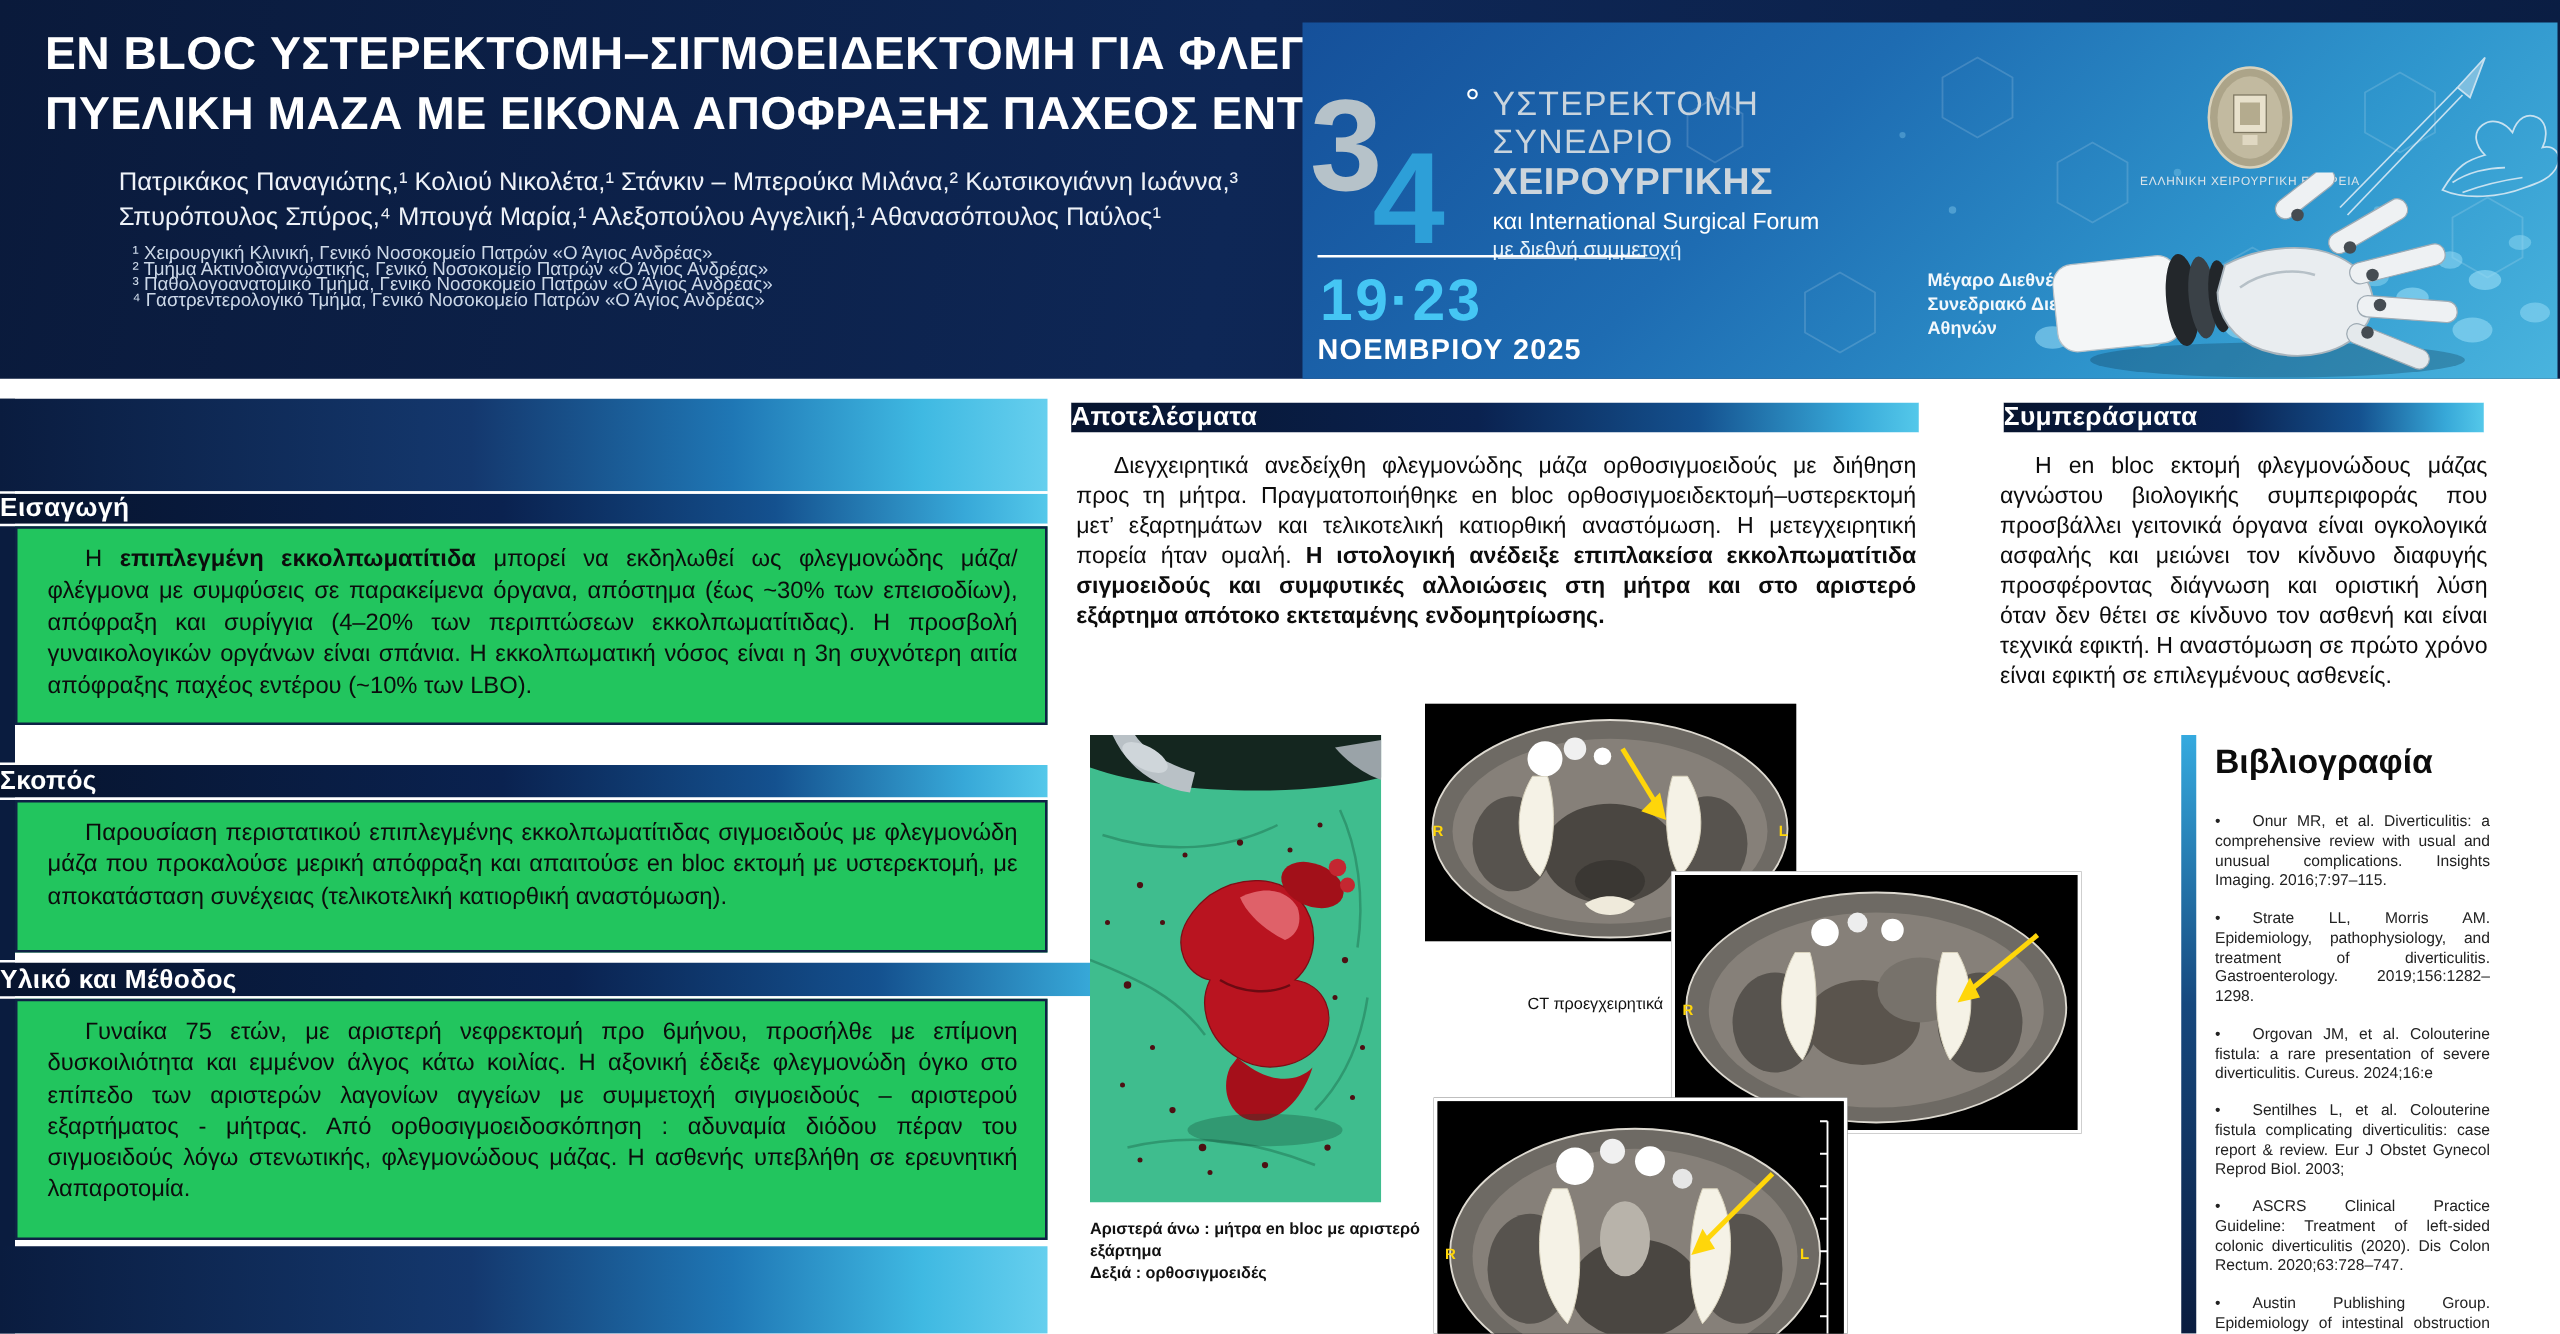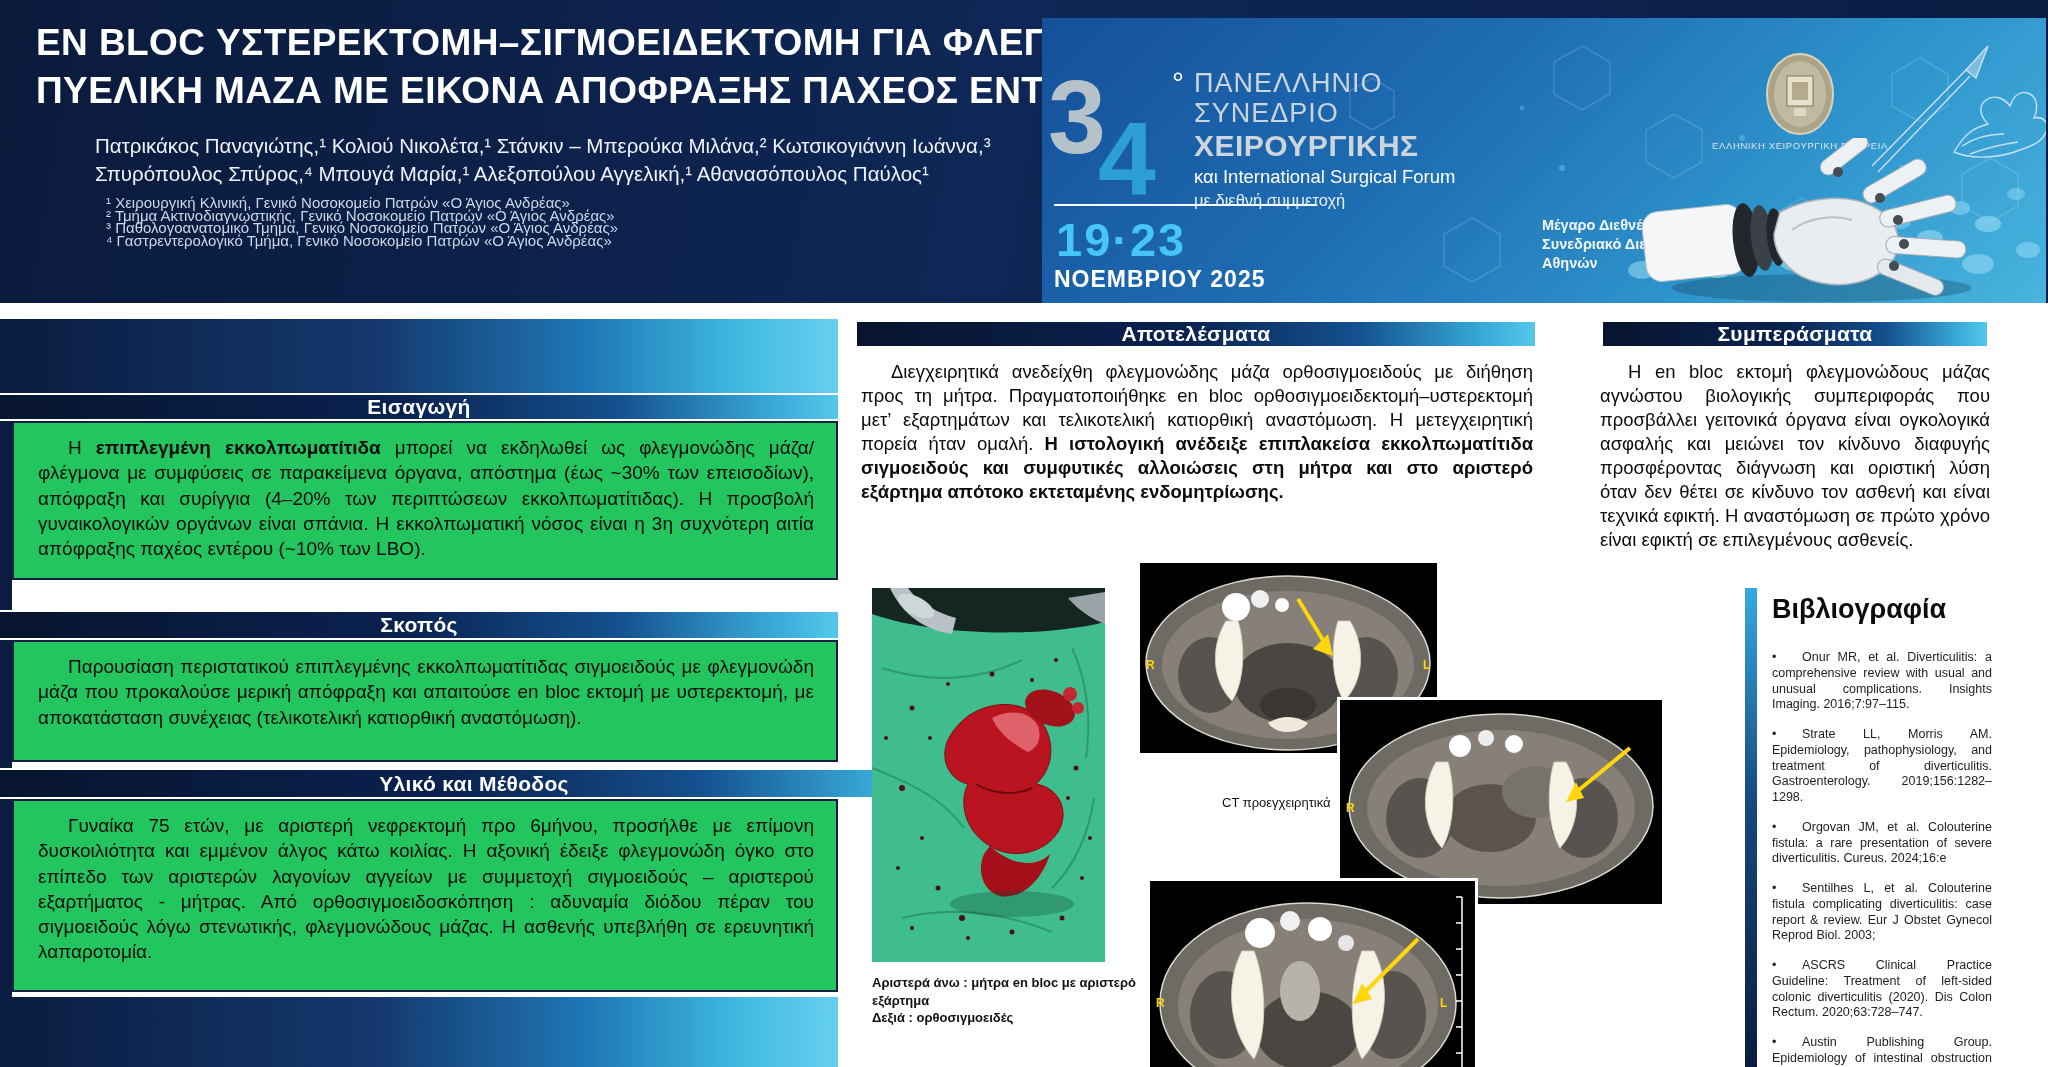--- a/index.html
+++ b/index.html
@@ -22,33 +22,33 @@
           background:linear-gradient(135deg,#15509a 0%,#1e6cb2 38%,#2f96cd 72%,#49b4de 100%);}
   .banner svg.deco{position:absolute;left:0;top:0;}
   .logo34{position:absolute;left:6px;top:40px;width:150px;height:200px;}
   .logo34 .n3{position:absolute;left:0;top:0;font-size:104px;font-weight:bold;color:#b6c2c9;}
   .logo34 .n4{position:absolute;left:50px;top:42px;font-size:104px;font-weight:bold;color:#2d9fd8;}
   .logo34 .deg{position:absolute;left:124px;top:8px;font-size:30px;color:#ffffff;}
   .conf{position:absolute;left:152px;top:50px;}
   .conf .c1,.conf .c2{font-size:27px;color:#c9d4dd;line-height:30px;letter-spacing:1px;}
   .conf .c3{font-size:30px;color:#ccd5dc;font-weight:bold;line-height:36px;letter-spacing:.5px;}
   .conf .c4{font-size:18.5px;color:#ffffff;line-height:25px;}
-  .conf .c5{font-size:16.5px;color:#e6f2fa;line-height:22px;}
+  .conf .c5{font-size:16.5px;color:#e6f2fa;line-height:22px;text-decoration:underline;}
   .bdiv{position:absolute;left:12px;top:186px;width:262px;height:2px;background:#ffffff;}
   .dates{position:absolute;left:14px;top:194px;font-size:47px;font-weight:bold;color:#45c6f4;letter-spacing:2px;}
   .dmonth{position:absolute;left:12px;top:248px;font-size:23px;font-weight:bold;color:#ffffff;letter-spacing:1px;}
   .venue{position:absolute;left:472px;top:198px;font-size:14.5px;font-weight:bold;color:#f2f8fc;line-height:19px;margin-left:28px;}
   .emblem{position:absolute;left:721px;top:34px;width:74px;height:84px;}
   .soclabel{position:absolute;left:663px;top:122px;width:190px;text-align:center;
             font-size:9.5px;color:#dbe4ea;letter-spacing:.6px;}
   .robot{position:absolute;left:600px;top:120px;}
   .sketch{position:absolute;left:820px;top:16px;}
 
   
-  .sec-bar{position:absolute;display:flex;align-items:center;justify-content:center;
+  .sec-bar{position:absolute;display:flex;align-items:center;justify-content:flex-start;
            background:linear-gradient(90deg,#07142e 0%,#0a2250 48%,#14518f 74%,#37a8d8 92%,#54c8ea 100%);
            border-top:2px solid #ffffff;border-bottom:2px solid #ffffff;box-sizing:border-box;}
   .sec-bar span{color:#ffffff;font-weight:bold;font-size:21px;letter-spacing:.3px;}
   .deco-band{position:absolute;background:linear-gradient(90deg,#0a1c3f 0%,#14386e 45%,#1f77b5 70%,#3fb9e2 88%,#66cfee 100%);}
   .edge-strip{position:absolute;left:0;top:319px;width:12px;height:748px;background:#0a1c3f;}
   .sec-box{position:absolute;background:#22c55e;border:2px solid #0e2145;box-sizing:border-box;
            padding:12px 22px 6px 24px;overflow:hidden;}
   .body-txt{margin:0;font-size:19px;line-height:1.33;color:#0c0c0c;text-align:justify;text-indent:30px;}
 
   
@@ -120,21 +120,21 @@
           <circle cx="480" cy="90" r="2.5" opacity=".3"></circle>
         </g>
       </svg>
 
       <div class="logo34">
         <span class="n3">3</span>
         <span class="n4">4</span>
         <span class="deg">°</span>
       </div>
       <div class="conf">
-        <div class="c1">ΠΑΝΕΛΛΗΝΙΟ</div>
+        <div class="c1">ΥΣΤΕΡΕΚΤΟΜΗ</div>
         <div class="c2">ΣΥΝΕΔΡΙΟ</div>
         <div class="c3">ΧΕΙΡΟΥΡΓΙΚΗΣ</div>
         <div class="c4">και International Surgical Forum</div>
         <div class="c5">με διεθνή συμμετοχή</div>
       </div>
       <div class="bdiv"></div>
       <div class="dates">19·23</div>
       <div class="dmonth">ΝΟΕΜΒΡΙΟΥ 2025</div>
       <div class="venue">
         <div>Μέγαρο Διεθνές</div>

